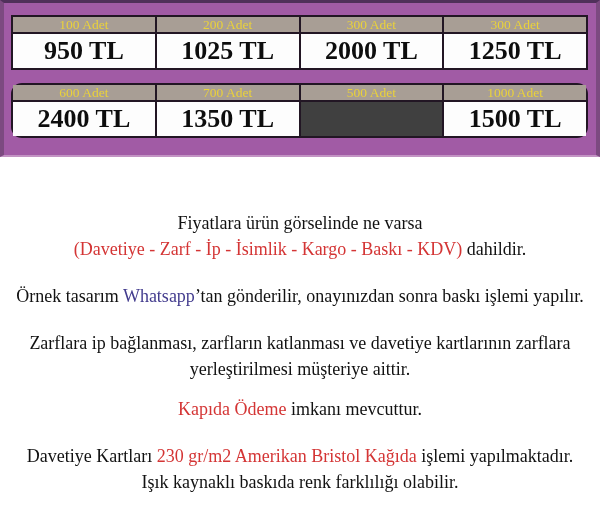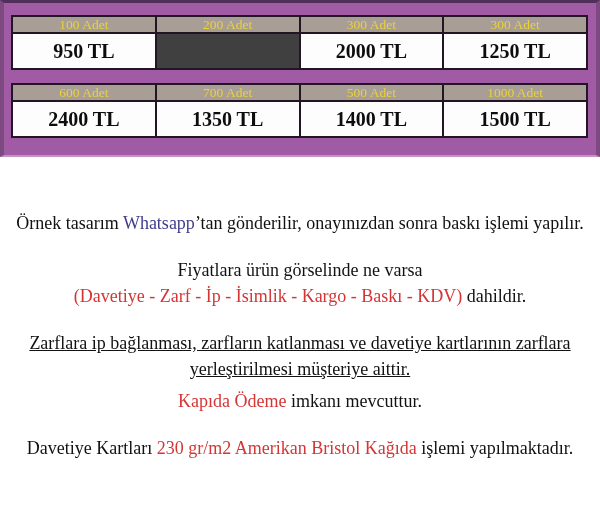--- a/index.html
+++ b/index.html
@@ -22,67 +22,68 @@
     border-bottom:2px solid #c293c3;
   }
   .price-table {
     position:absolute;
     left:7px; right:8px;
     display:flex;
     border:2px solid #221624;
     background:#404040;
   }
   .price-table.t1 { top:12px; }
-  .price-table.t2 { top:80px; }
+  .price-table.t2 { top:80px;border-radius:11px; }
   .cell { flex:1 1 0; min-width:0; border-right:2px solid #221624; }
   .cell:last-child { border-right:none; }
   .cell-qty {
     height:15px; line-height:16px;
     background:#a89e95;
     color:#ead23a;
     font-size:13.5px;
     text-align:center;
     border-bottom:2px solid #221624;
     white-space:nowrap;
   }
   .cell-price {
     height:34px; line-height:34px;
     background:#fdfdfd;
     color:#0d0d0d;
-    font-size:20px;
+    font-size:26px;
     font-weight:bold;
     text-align:center;
     white-space:nowrap;
   }
 
   
   .notes { padding-top:53px; }
   .note {
     margin:0 0 21px 0;
     font-size:18px;
     line-height:26px;
     text-align:center;
     color:#121212;
   }
-  .note.mb14 { margin-bottom:6px;text-decoration:underline; }
+  .note.mb14 { margin-bottom:14px; }
   .red   { color:#d43535; }
   .brand { color:#433c8e; }
 </style>
 </head>
 <body>
 
 <div class="banner">
 
   <div class="price-table t1">
     <div class="cell">
       <div class="cell-qty">100 Adet</div>
       <div class="cell-price">950 TL</div>
     </div>
     <div class="cell">
       <div class="cell-qty">200 Adet</div>
+      <div class="cell-price">1025 TL</div>
     </div>
     <div class="cell">
       <div class="cell-qty">300 Adet</div>
       <div class="cell-price">2000 TL</div>
     </div>
     <div class="cell">
       <div class="cell-qty">300 Adet</div>
       <div class="cell-price">1250 TL</div>
     </div>
   </div>
@@ -91,35 +92,34 @@
     <div class="cell">
       <div class="cell-qty">600 Adet</div>
       <div class="cell-price">2400 TL</div>
     </div>
     <div class="cell">
       <div class="cell-qty">700 Adet</div>
       <div class="cell-price">1350 TL</div>
     </div>
     <div class="cell">
       <div class="cell-qty">500 Adet</div>
-      <div class="cell-price">1400 TL</div>
     </div>
     <div class="cell">
       <div class="cell-qty">1000 Adet</div>
       <div class="cell-price">1500 TL</div>
     </div>
   </div>
 
 </div>
 
 <div class="notes">
 
+  <p class="note"><span>Fiyatlara ürün görselinde ne varsa</span><br><span class="red">(Davetiye - Zarf - İp - İsimlik - Kargo - Baskı - KDV)</span><span> dahildir.</span></p>
+
   <p class="note"><span>Örnek tasarım </span><span class="brand">Whatsapp</span><span>’tan gönderilir, onayınızdan sonra baskı işlemi yapılır.</span></p>
-
-  <p class="note"><span>Fiyatlara ürün görselinde ne varsa</span><br><span class="red">(Davetiye - Zarf - İp - İsimlik - Kargo - Baskı - KDV)</span><span> dahildir.</span></p>
 
   <p class="note mb14"><span>Zarflara ip bağlanması, zarfların katlanması ve davetiye kartlarının zarflara</span><br><span>yerleştirilmesi müşteriye aittir.</span></p>
 
   <p class="note"><span class="red">Kapıda Ödeme</span><span> imkanı mevcuttur.</span></p>
 
-  <p class="note"><span>Davetiye Kartları </span><span class="red">230 gr/m2 Amerikan Bristol Kağıda</span><span> işlemi yapılmaktadır.</span><br></p>
+  <p class="note"><span>Davetiye Kartları </span><span class="red">230 gr/m2 Amerikan Bristol Kağıda</span><span> işlemi yapılmaktadır.</span><br><span>Işık kaynaklı baskıda renk farklılığı olabilir.</span></p>
 
 </div>
 
 </body></html>

